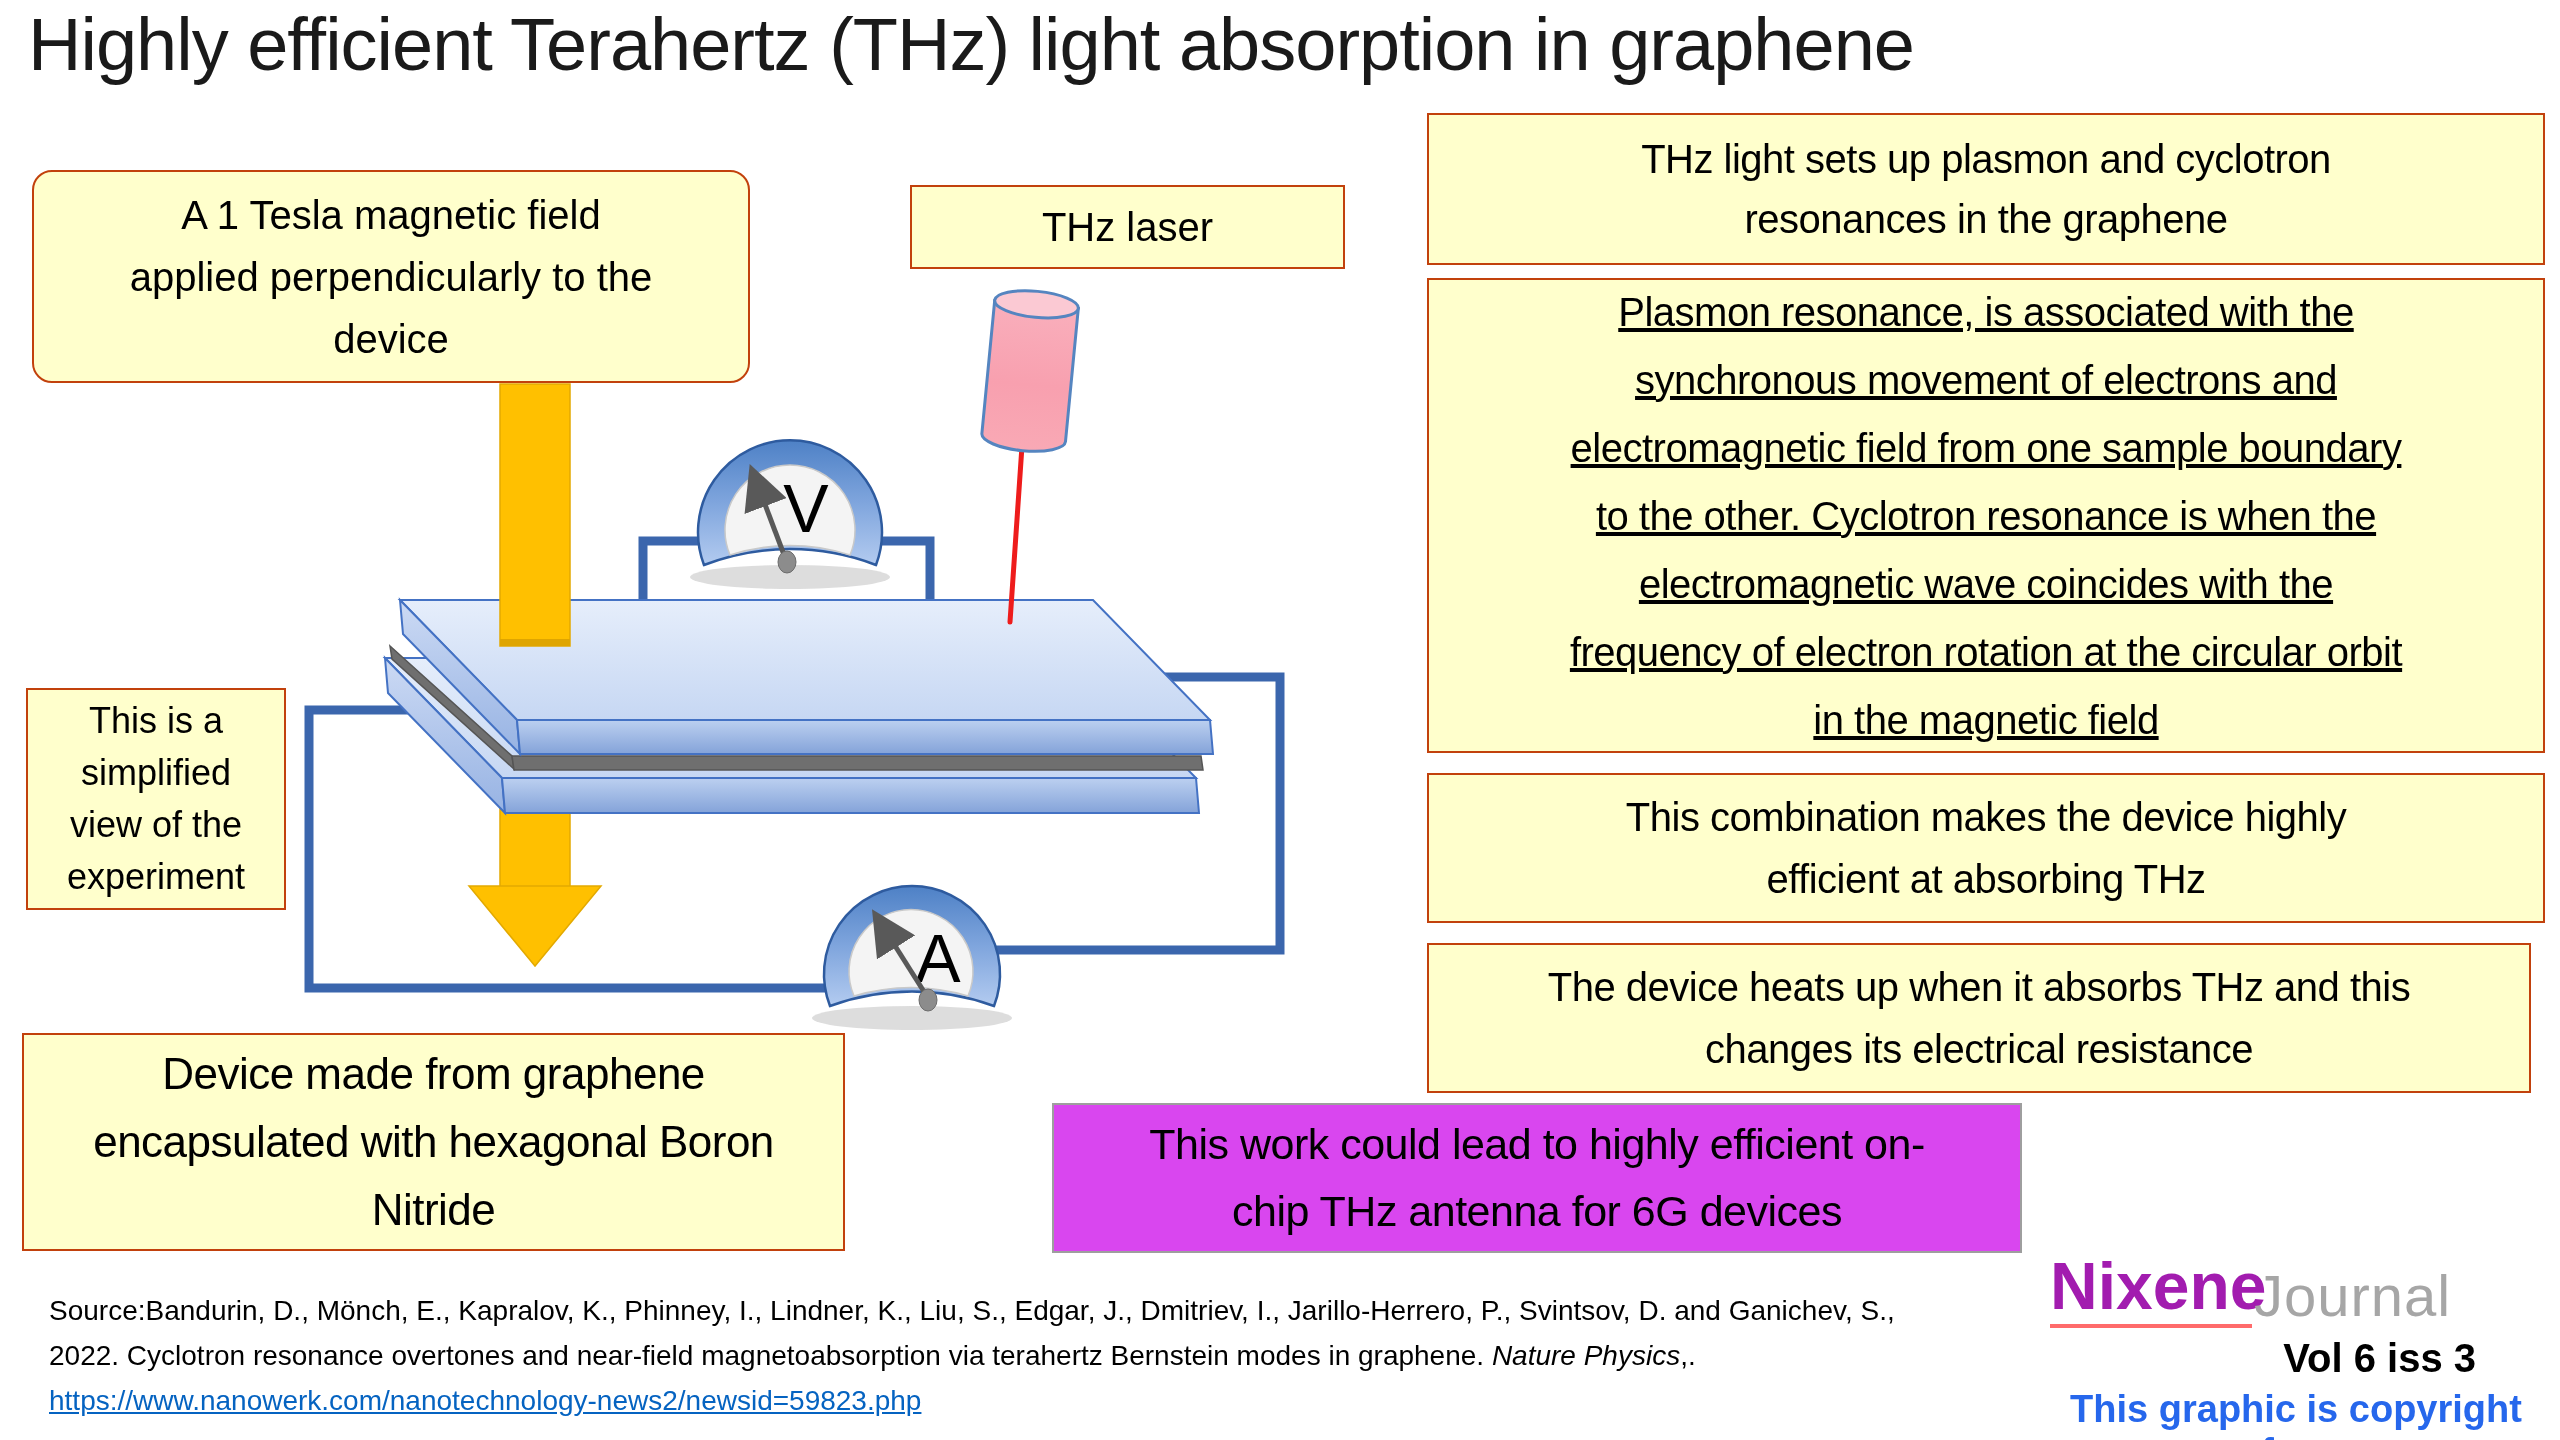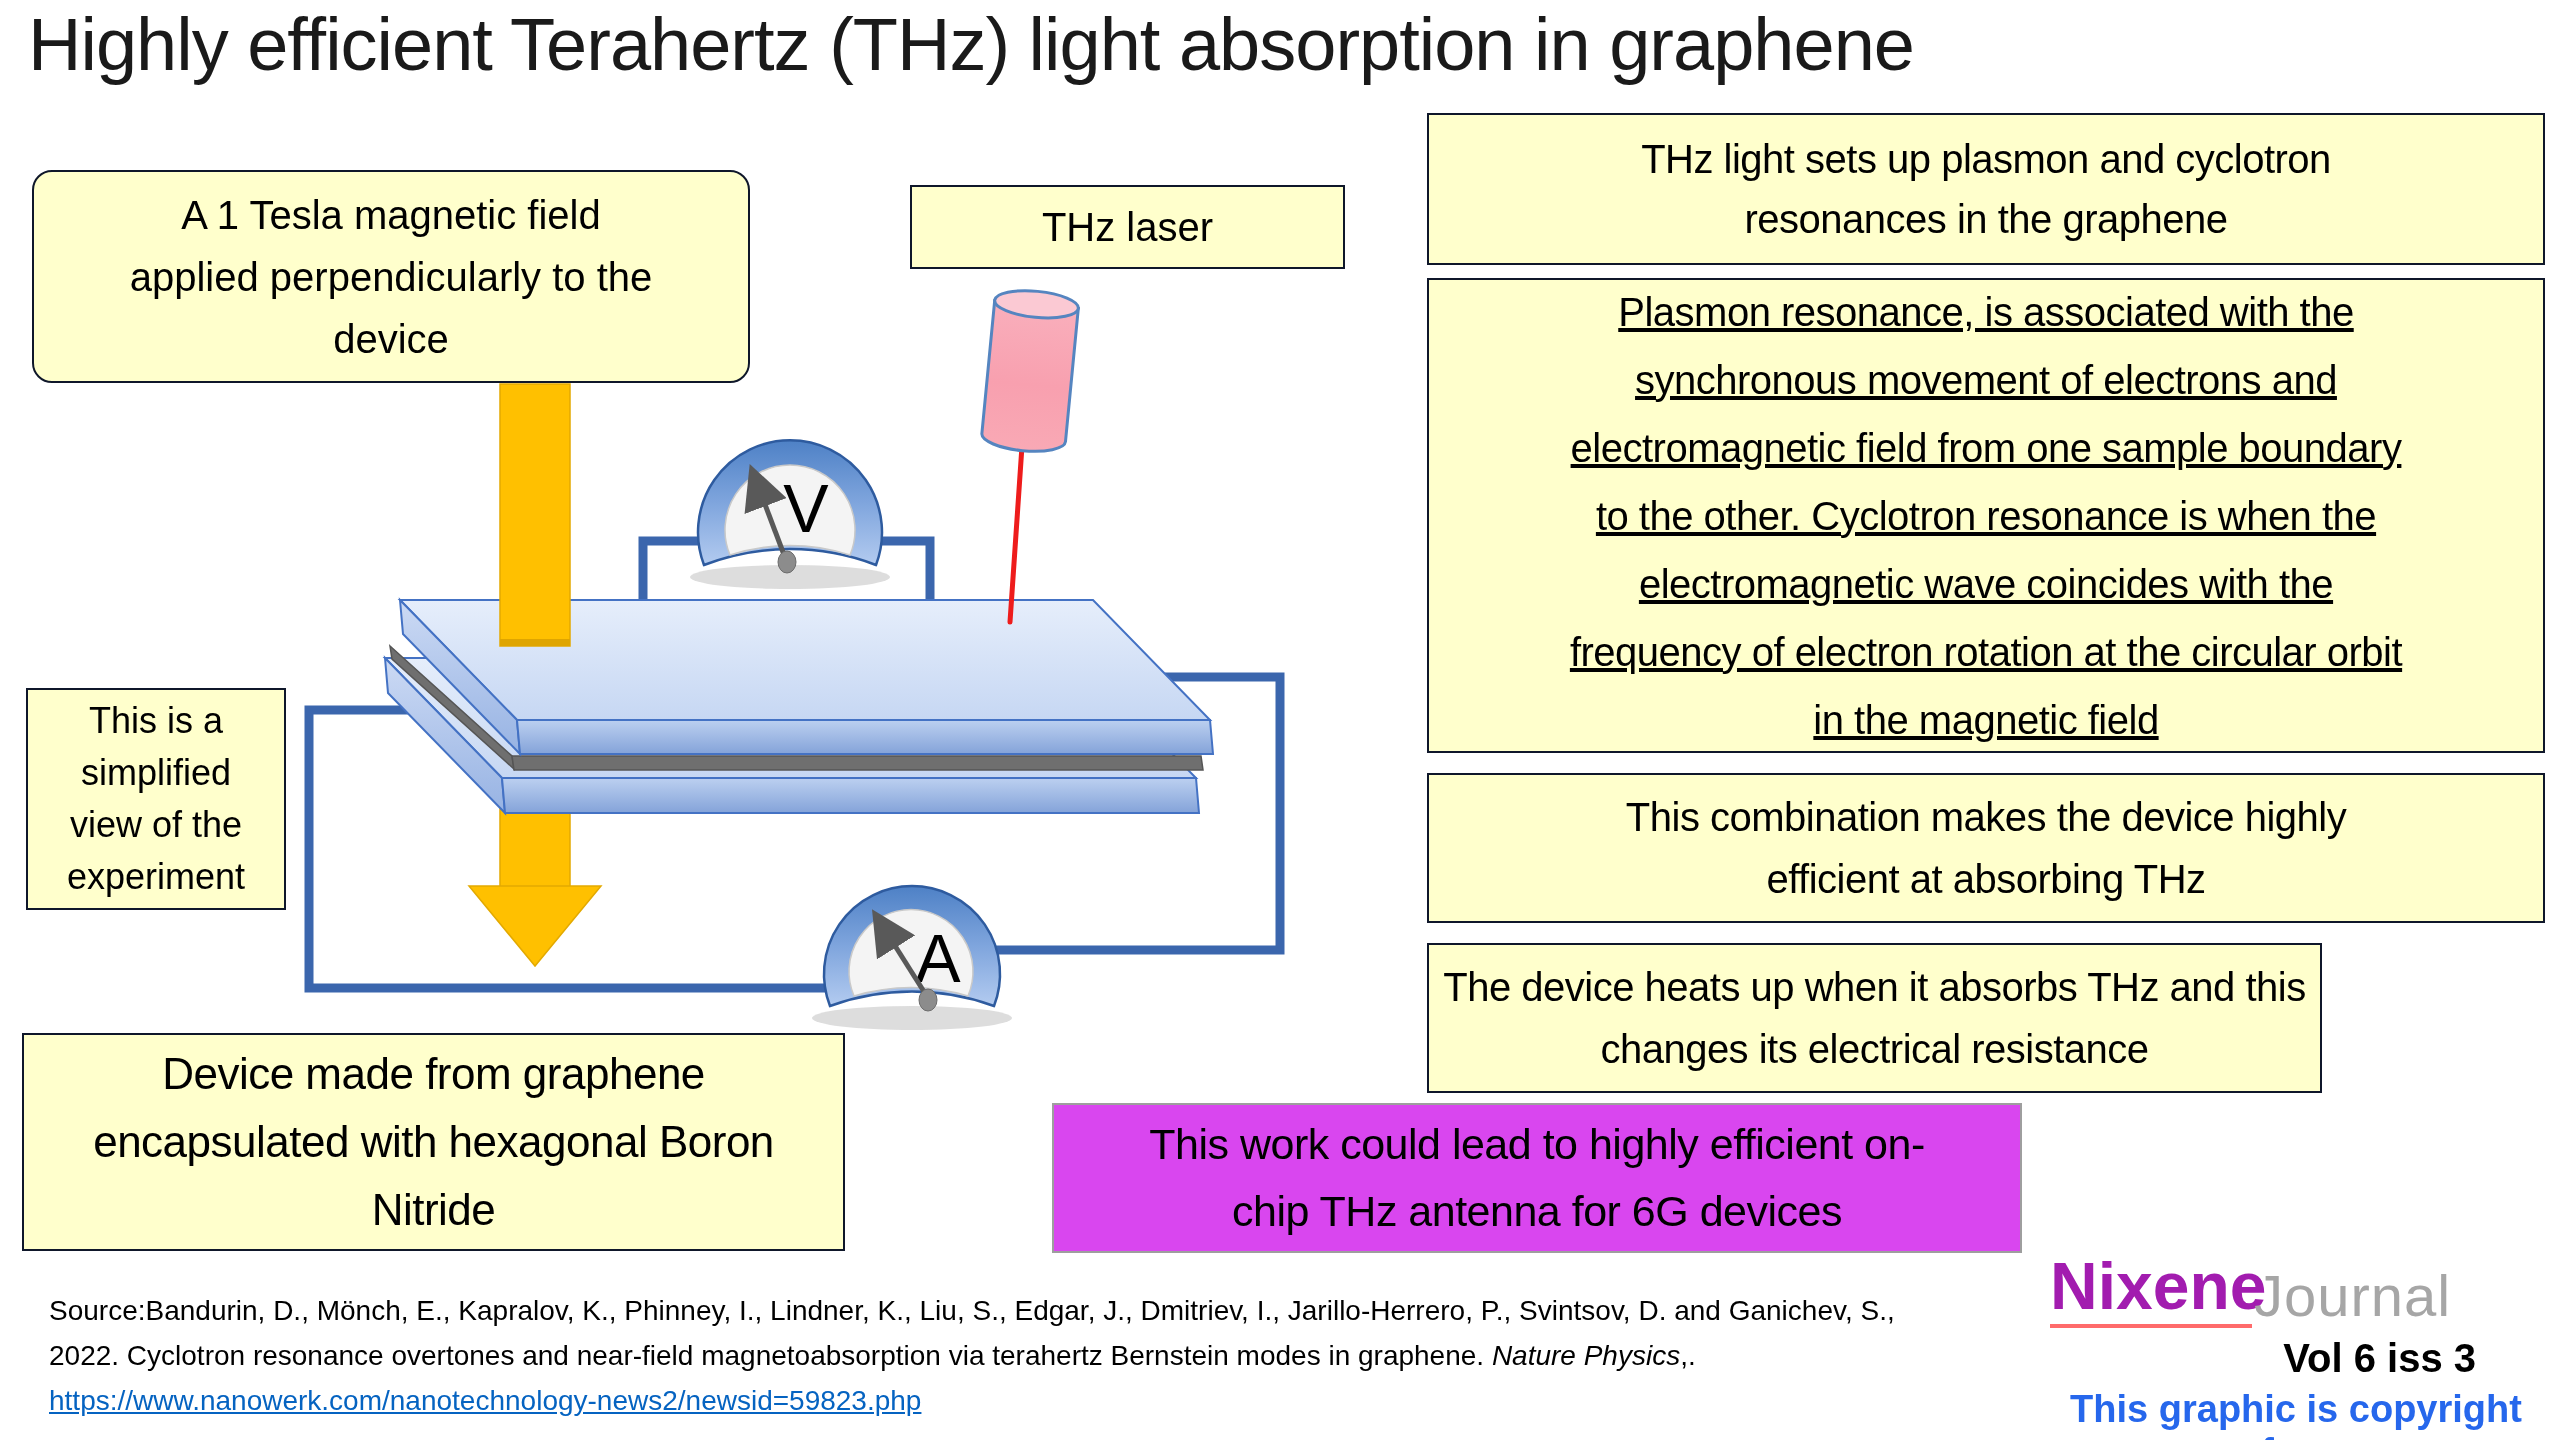--- a/index.html
+++ b/index.html
@@ -2,32 +2,32 @@
 <html><head>
 <meta charset="utf-8">
 <style>
   html,body{margin:0;padding:0;background:#ffffff;}
   #page{position:relative;width:2560px;height:1440px;background:#ffffff;overflow:hidden;
         font-family:"Liberation Sans",sans-serif;color:#000;}
   #diagram-svg{position:absolute;left:0;top:0;z-index:1;}
   .title{position:absolute;left:28px;top:2px;width:2400px;font-size:74px;font-weight:300;
          letter-spacing:-1px;color:#1a1a1a;z-index:2;}
   .note{position:absolute;display:flex;align-items:center;justify-content:center;text-align:center;
-        background:#FFFFCC;border:2px solid #0f172a;box-sizing:border-box;white-space:pre-line;
+        background:#FFFFCC;border:2px solid #c2410c;box-sizing:border-box;white-space:pre-line;
         z-index:2;font-size:40px;line-height:1.5;}
   .note.green{background:#d946ef;border-color:#9e9e9e;}
   .narrow{letter-spacing:-0.5px;}
   #box-magnetic{left:32px;top:170px;width:718px;height:213px;line-height:1.55;border-radius:20px;}
   #box-laser{left:910px;top:185px;width:435px;height:84px;}
   #box-simplified{left:26px;top:688px;width:260px;height:222px;font-size:36px;line-height:1.44;}
   #box-device{left:22px;top:1033px;width:823px;height:218px;font-size:44px;line-height:1.55;}
   #box-resonances{left:1427px;top:113px;width:1118px;height:152px;}
   #box-plasmon{left:1427px;top:278px;width:1118px;height:475px;line-height:1.7;text-decoration:underline;}
   #box-combination{left:1427px;top:773px;width:1118px;height:150px;line-height:1.55;}
-  #box-heats{left:1427px;top:943px;width:895px;height:150px;line-height:1.55;}
+  #box-heats{left:1427px;top:943px;width:1104px;height:150px;line-height:1.55;}
   #box-future{left:1052px;top:1103px;width:970px;height:150px;font-size:43px;line-height:1.55;}
   .source{position:absolute;left:22px;top:1288px;width:1920px;font-size:28px;line-height:45px;z-index:2;margin-left:27px;}
   .source .it{font-style:italic;}
   .source a{color:#0563C1;text-decoration:underline;cursor:pointer;}
   #brand{position:absolute;left:2046px;top:1248px;width:500px;z-index:2;}
   #brand .row{position:relative;height:86px;}
   #brand .nixene{position:absolute;left:4px;top:0;font-size:66px;font-weight:600;color:#a21caf;letter-spacing:0px;}
   #brand .journal{position:absolute;left:208px;top:14px;font-size:58px;color:#A6A6A6;letter-spacing:1px;}
   #brand .redline{position:absolute;left:4px;top:76px;width:202px;height:4px;background:#FF6B6B;}
   #brand .vol{position:absolute;left:110px;top:88px;width:320px;text-align:right;font-size:40px;

